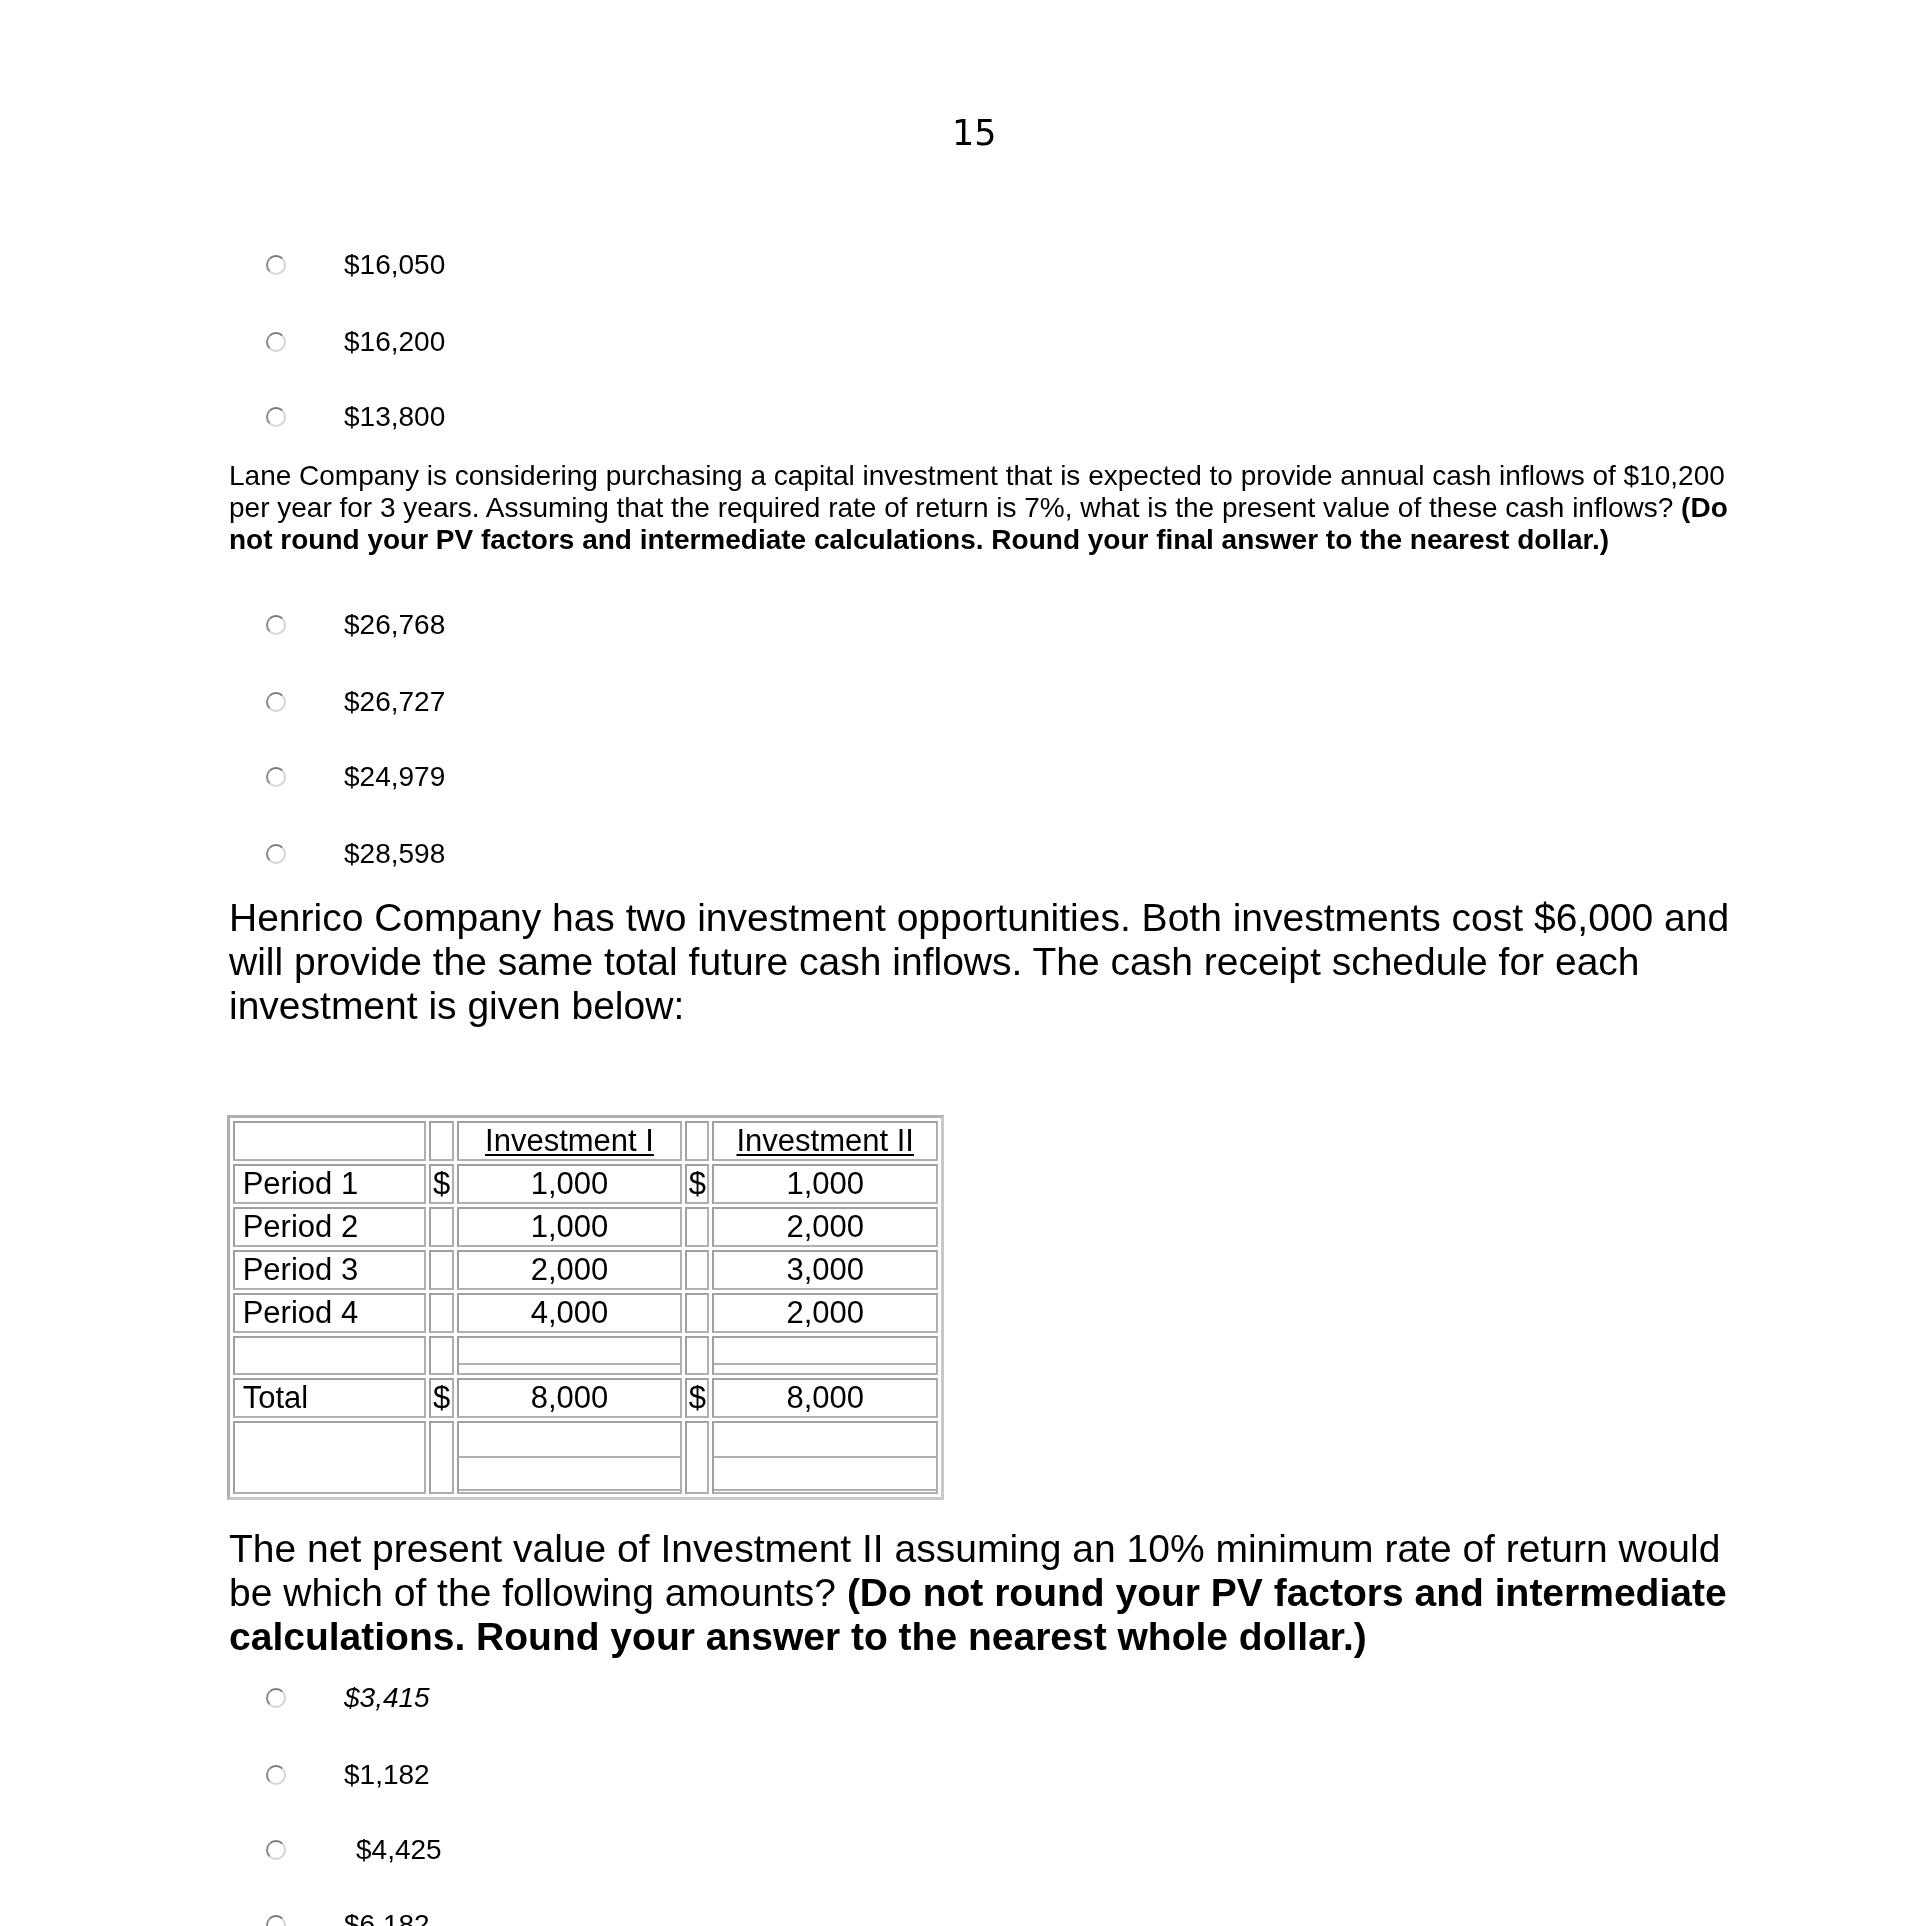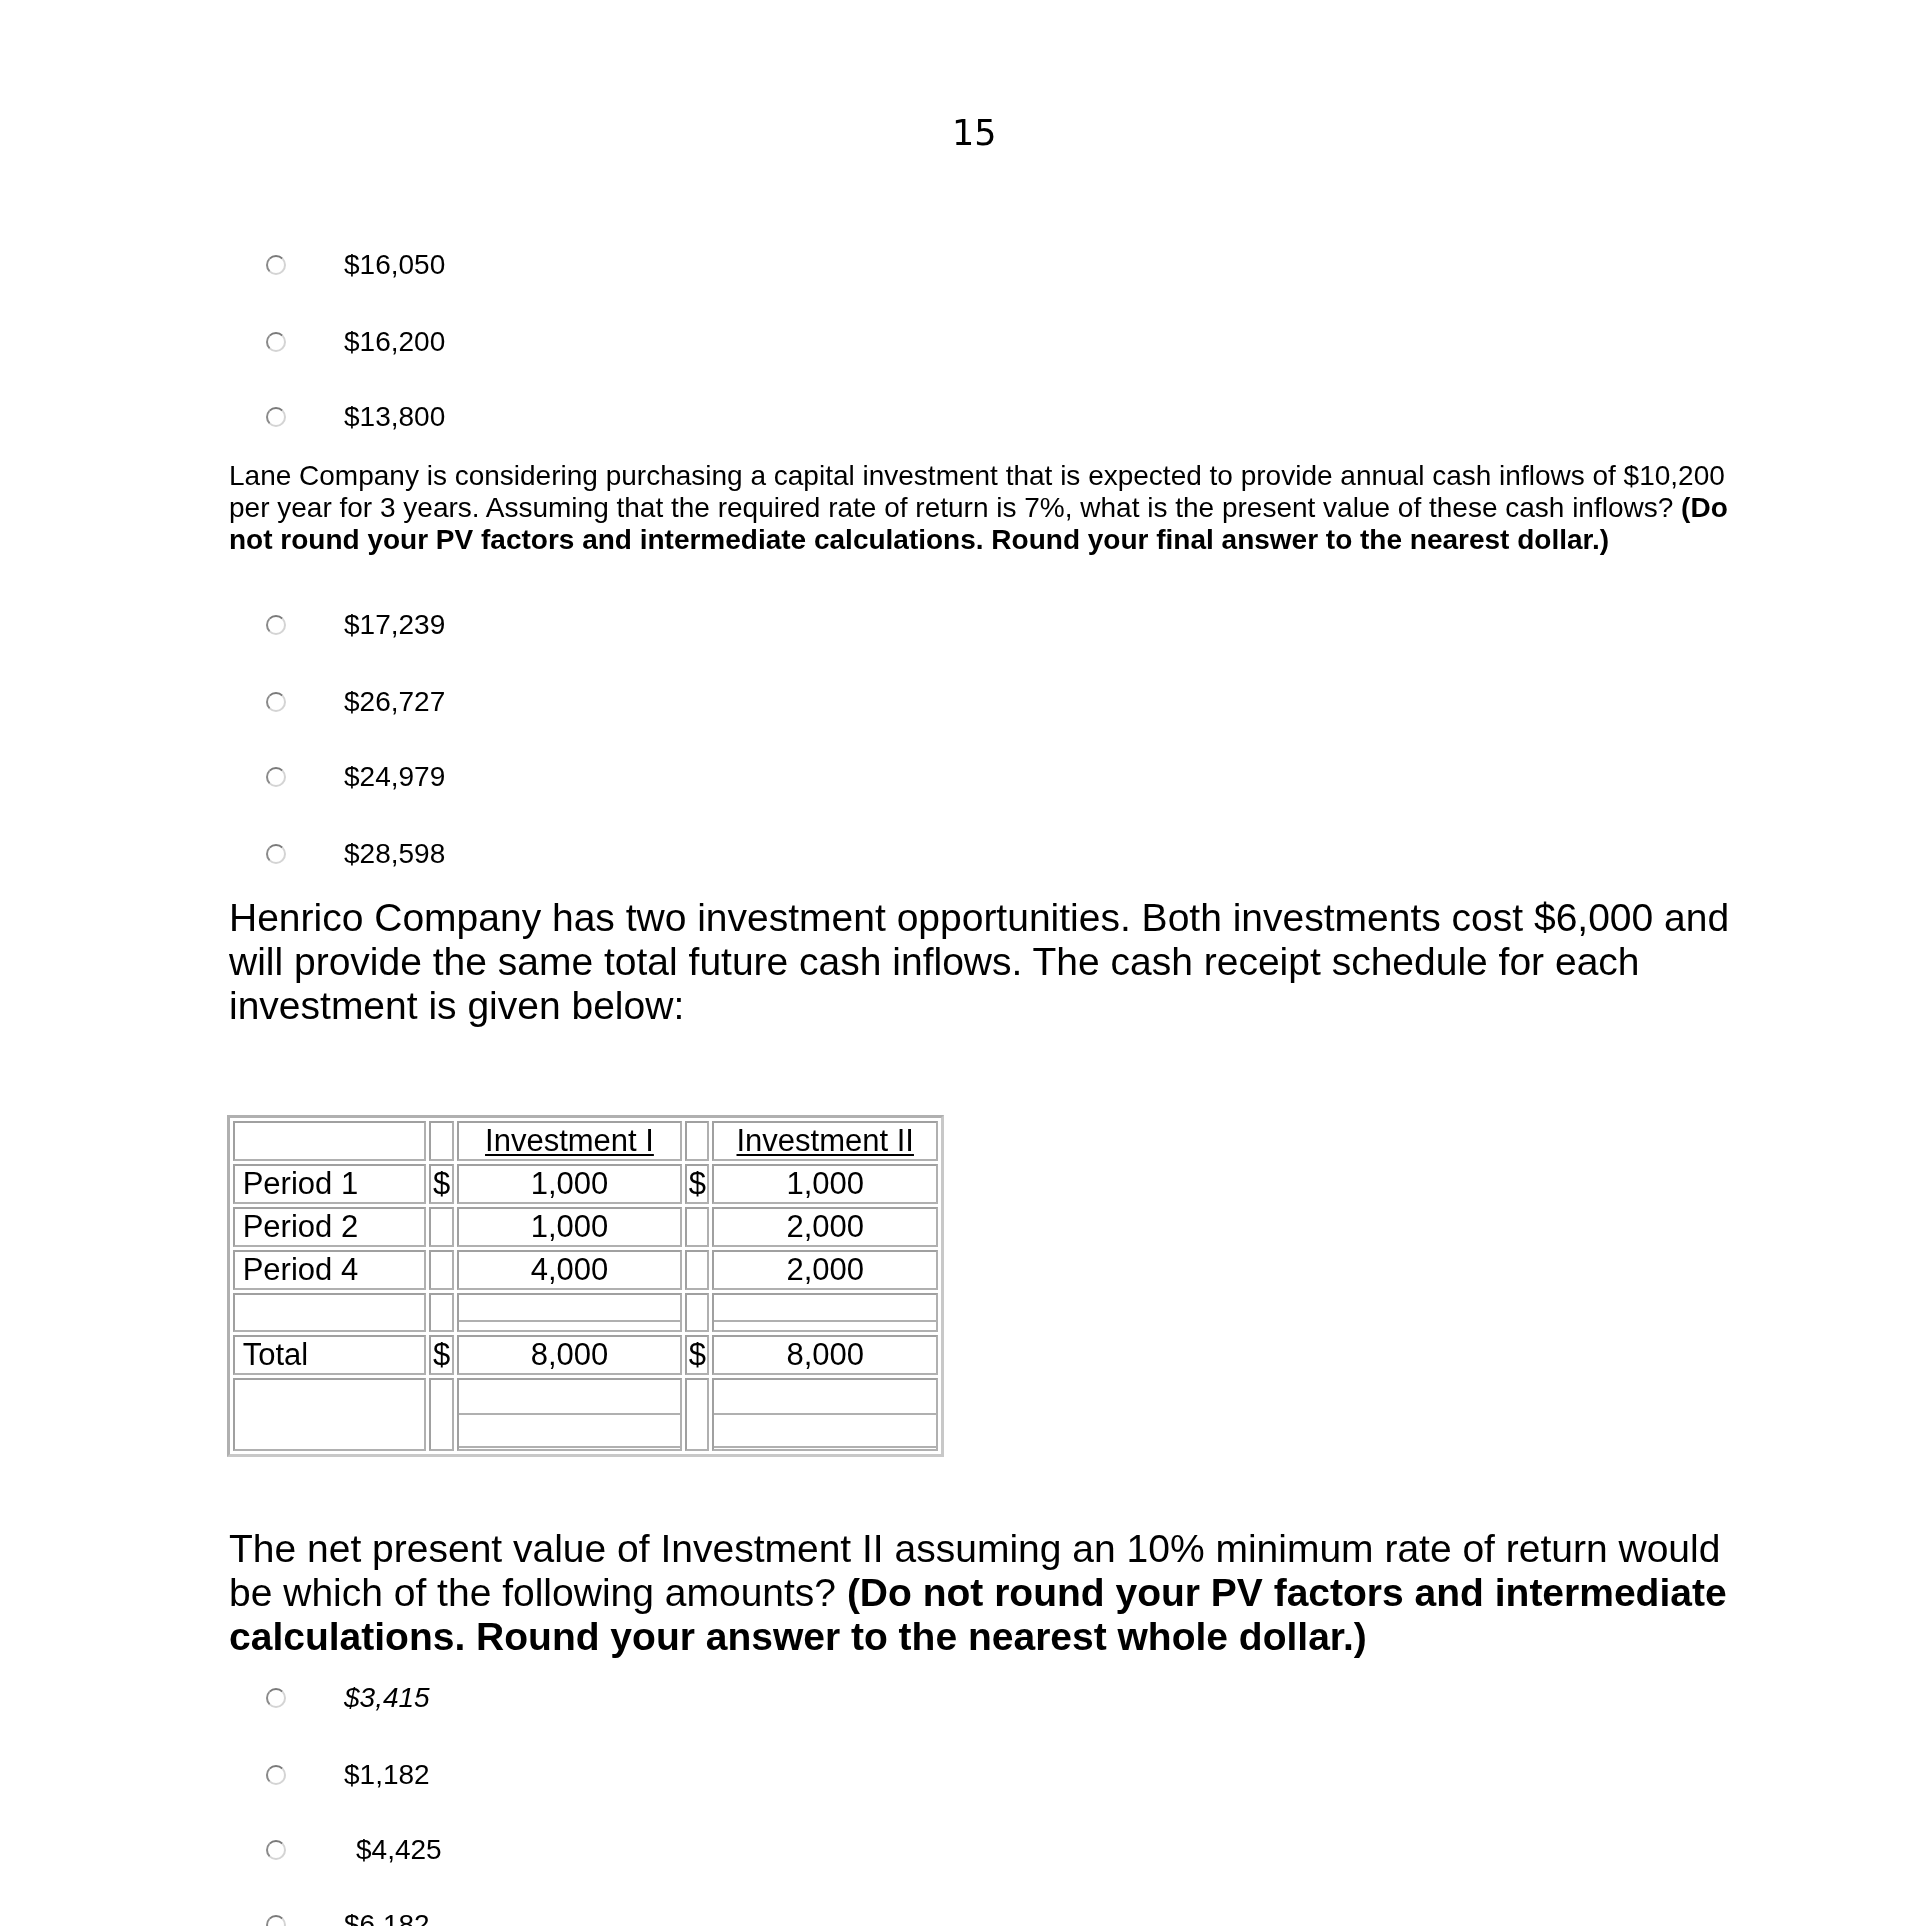--- a/index.html
+++ b/index.html
@@ -59,21 +59,21 @@
 <div class="radio-row" style="top:397px;">
   <span class="radio"></span>
   <span class="radio-label">$13,800</span>
 </div>
 
 <div class="q-small" style="top:460px;">
   <span>Lane Company is considering purchasing a capital investment that is expected to provide annual cash inflows of $10,200 per year for 3 years. Assuming that the required rate of return is 7%, what is the present value of these cash inflows? </span><b>(Do not round your PV factors and intermediate calculations. Round your final answer to the nearest dollar.)</b>
 </div>
 <div class="radio-row" style="top:605px;">
   <span class="radio"></span>
-  <span class="radio-label">$17,239</span>
+  <span class="radio-label">$26,768</span>
 </div>
 <div class="radio-row" style="top:682px;">
   <span class="radio"></span>
   <span class="radio-label">$26,727</span>
 </div>
 <div class="radio-row" style="top:757px;">
   <span class="radio"></span>
   <span class="radio-label">$24,979</span>
 </div>
 <div class="radio-row" style="top:834px;">
@@ -98,20 +98,27 @@
     <td class="c">1,000</td>
     <td class="dollar">$</td>
     <td class="c">1,000</td>
   </tr>
   <tr>
     <td class="l">Period 2</td>
     <td class="dollar"></td>
     <td class="c">1,000</td>
     <td class="dollar"></td>
     <td class="c">2,000</td>
+  </tr>
+  <tr>
+    <td class="l">Period 3</td>
+    <td class="dollar"></td>
+    <td class="c">2,000</td>
+    <td class="dollar"></td>
+    <td class="c">3,000</td>
   </tr>
   <tr>
     <td class="l">Period 4</td>
     <td class="dollar"></td>
     <td class="c">4,000</td>
     <td class="dollar"></td>
     <td class="c">2,000</td>
   </tr>
   <tr class="spacer">
     <td></td>

